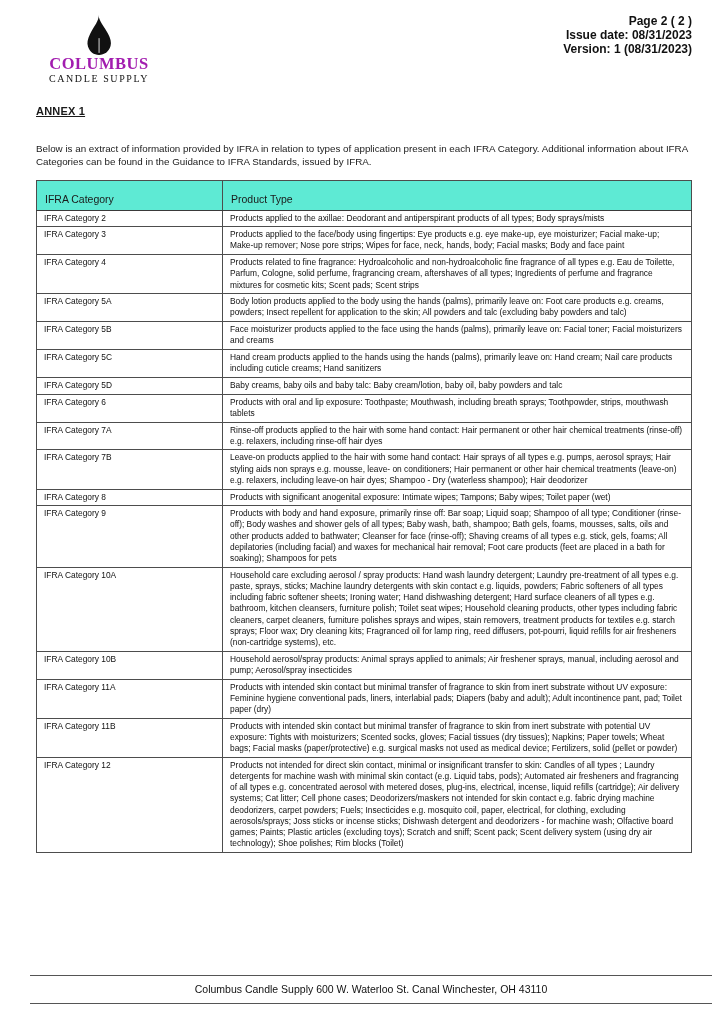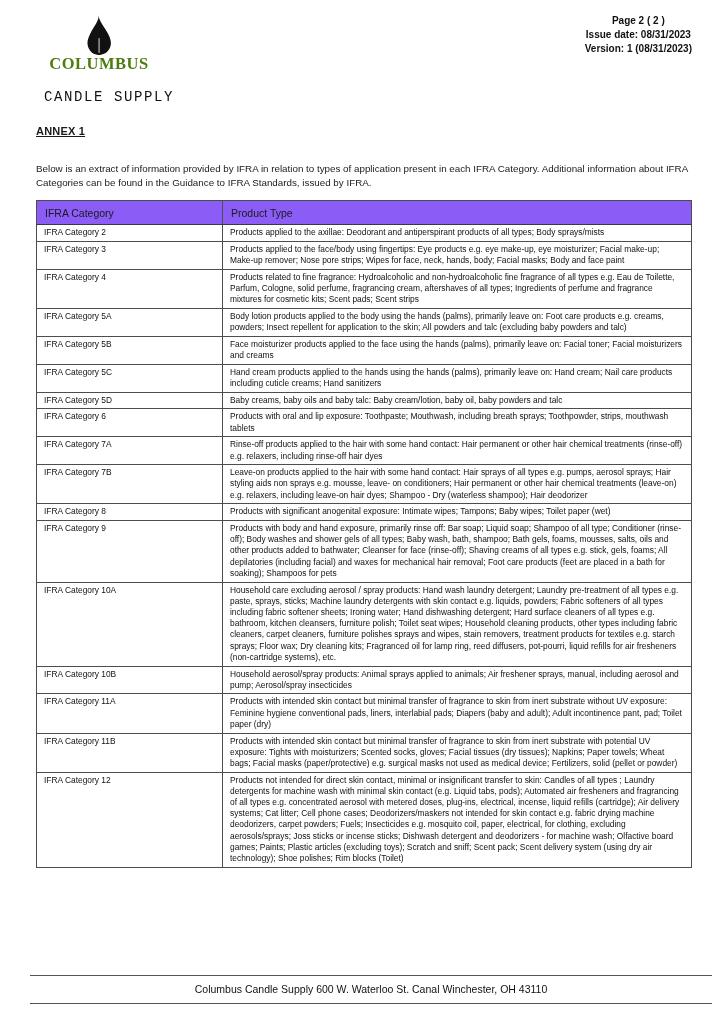--- a/index.html
+++ b/index.html
@@ -29,35 +29,34 @@
     width: 110px;
     text-align: center;
   }
   .logo-flame { display: block; margin: 0 auto; }
   .logo-name {
     font-family: "Liberation Serif", serif;
     font-weight: bold;
     font-size: 16.5px;
     letter-spacing: 0.5px;
     line-height: 1.0;
-    color: #4d7c0f;
+    color: #a21caf;
     white-space: nowrap;
   }
   .logo-sub {
-    font-family: Liberation Mono, monospace;
-    font-size: 14px;
+    font-family: Liberation Serif, serif;
+    font-size: 10px;
     letter-spacing: 1.6px;
     line-height: 1.2;
     color: #111;
     white-space: nowrap;
-    margin-top: 16px;
   }
   .header-meta {
-    text-align: center;
-    font-size: 10px;
+    text-align: right;
+    font-size: 12px;
     font-weight: bold;
     line-height: 14px;
     padding-top: 2px;
     color: #111;
   }
 
   
   .annex-title {
     font-size: 11px;
     font-weight: bold;
@@ -78,24 +77,24 @@
     width: 656px;
     border-collapse: collapse;
     table-layout: fixed;
   }
   .ifra-table th, .ifra-table td {
     border: 1px solid #4d4d4d;
     vertical-align: top;
     text-align: left;
   }
   .ifra-table th {
-    background: #8b5cf6;
+    background: #5eead4;
     font-weight: normal;
     font-size: 10.5px;
-    padding: 6px 8px 5px 8px;
+    padding: 12px 8px 5px 8px;
     border-bottom: 1.5px solid #3a3a3a;
   }
   .ifra-table col.c-cat { width: 186px; }
   .ifra-table td {
     font-size: 8.4px;
     line-height: 11.2px;
     padding: 2px 7px 2.5px 7px;
     color: #111;
   }
   .ifra-table td.cat-cell { white-space: nowrap; }

